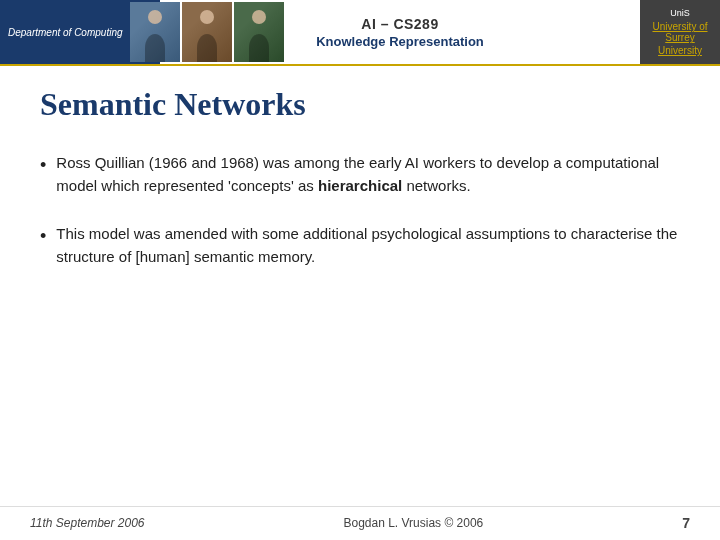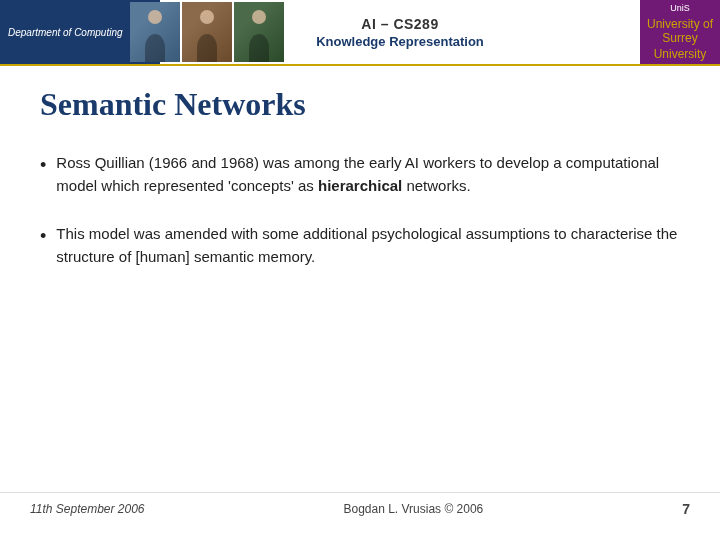--- a/index.html
+++ b/index.html
@@ -105,40 +105,41 @@
       border-radius: 50%;
       position: absolute;
       top: 8px;
       left: 50%;
       transform: translateX(-50%);
       z-index: 1;
     }
 
     .header-right {
       width: 80px;
-      background: #701a75;
+      background: #404040;
       display: flex;
       flex-direction: column;
       align-items: center;
       justify-content: center;
       padding: 4px;
     }
 
     .uni-logo-text {
       color: #ffffff;
       font-size: 9px;
       text-align: center;
       line-height: 1.3;
     }
 
     .uni-name {
       color: #c8a400;
-      font-size: 12px;
+      font-size: 10px;
       text-align: center;
       margin-top: 2px;
+      text-decoration: underline;
     }
 
     
     .main-content {
       padding: 20px 40px 20px 40px;
     }
 
     .slide-title {
       font-size: 32px;
       font-weight: bold;
@@ -169,21 +170,21 @@
       margin-top: 1px;
     }
 
     .bullet-text {
       flex: 1;
     }
 
     
     .footer {
       position: absolute;
-      bottom: 16px;
+      bottom: 2px;
       left: 0;
       right: 0;
       height: 32px;
       display: flex;
       align-items: center;
       justify-content: space-between;
       padding: 0 30px;
       border-top: 1px solid #ddd;
       font-size: 12px;
       color: #444;

